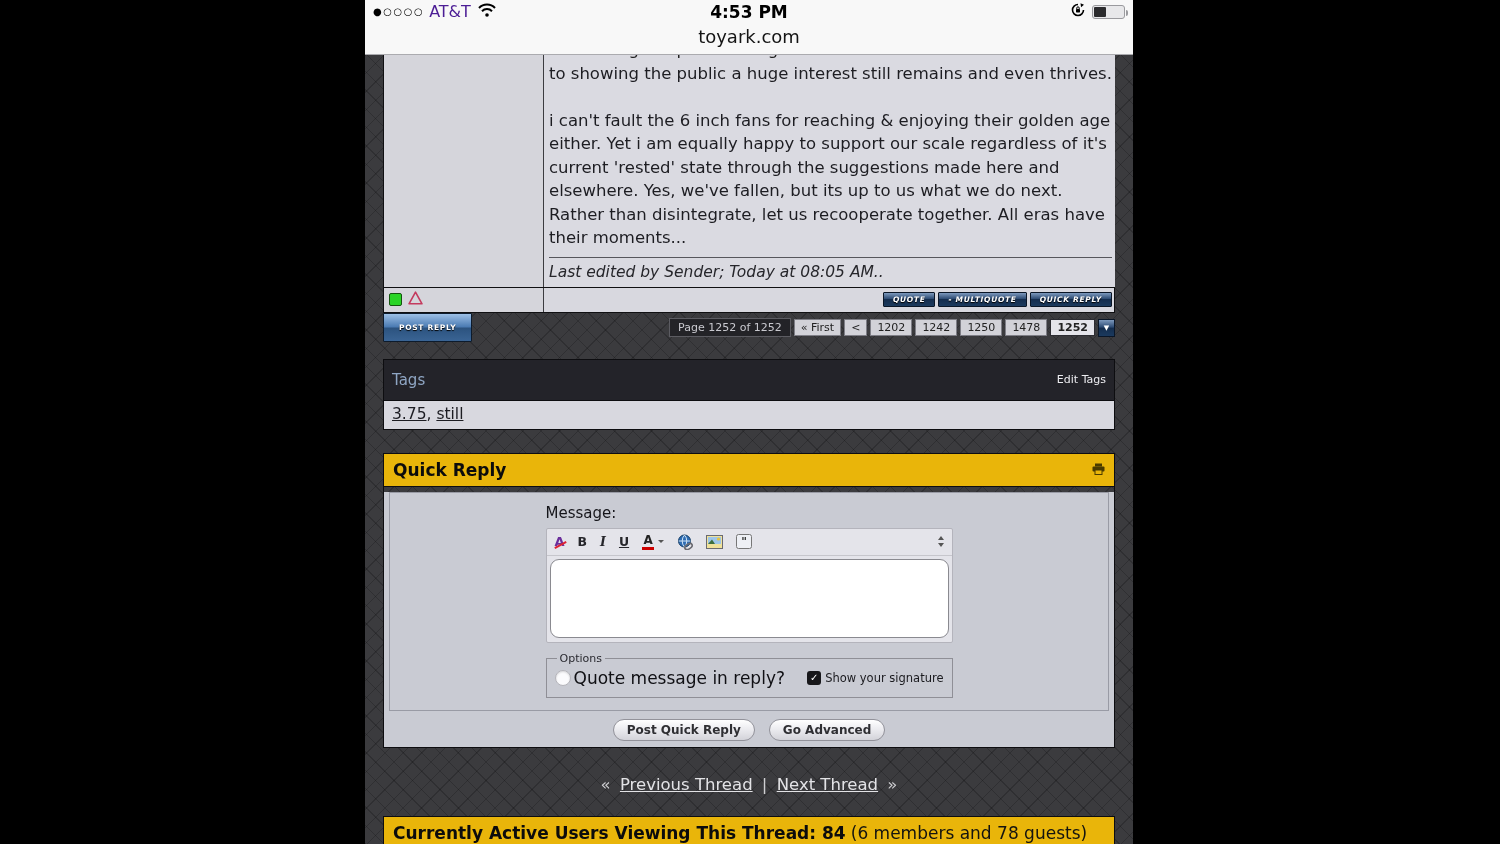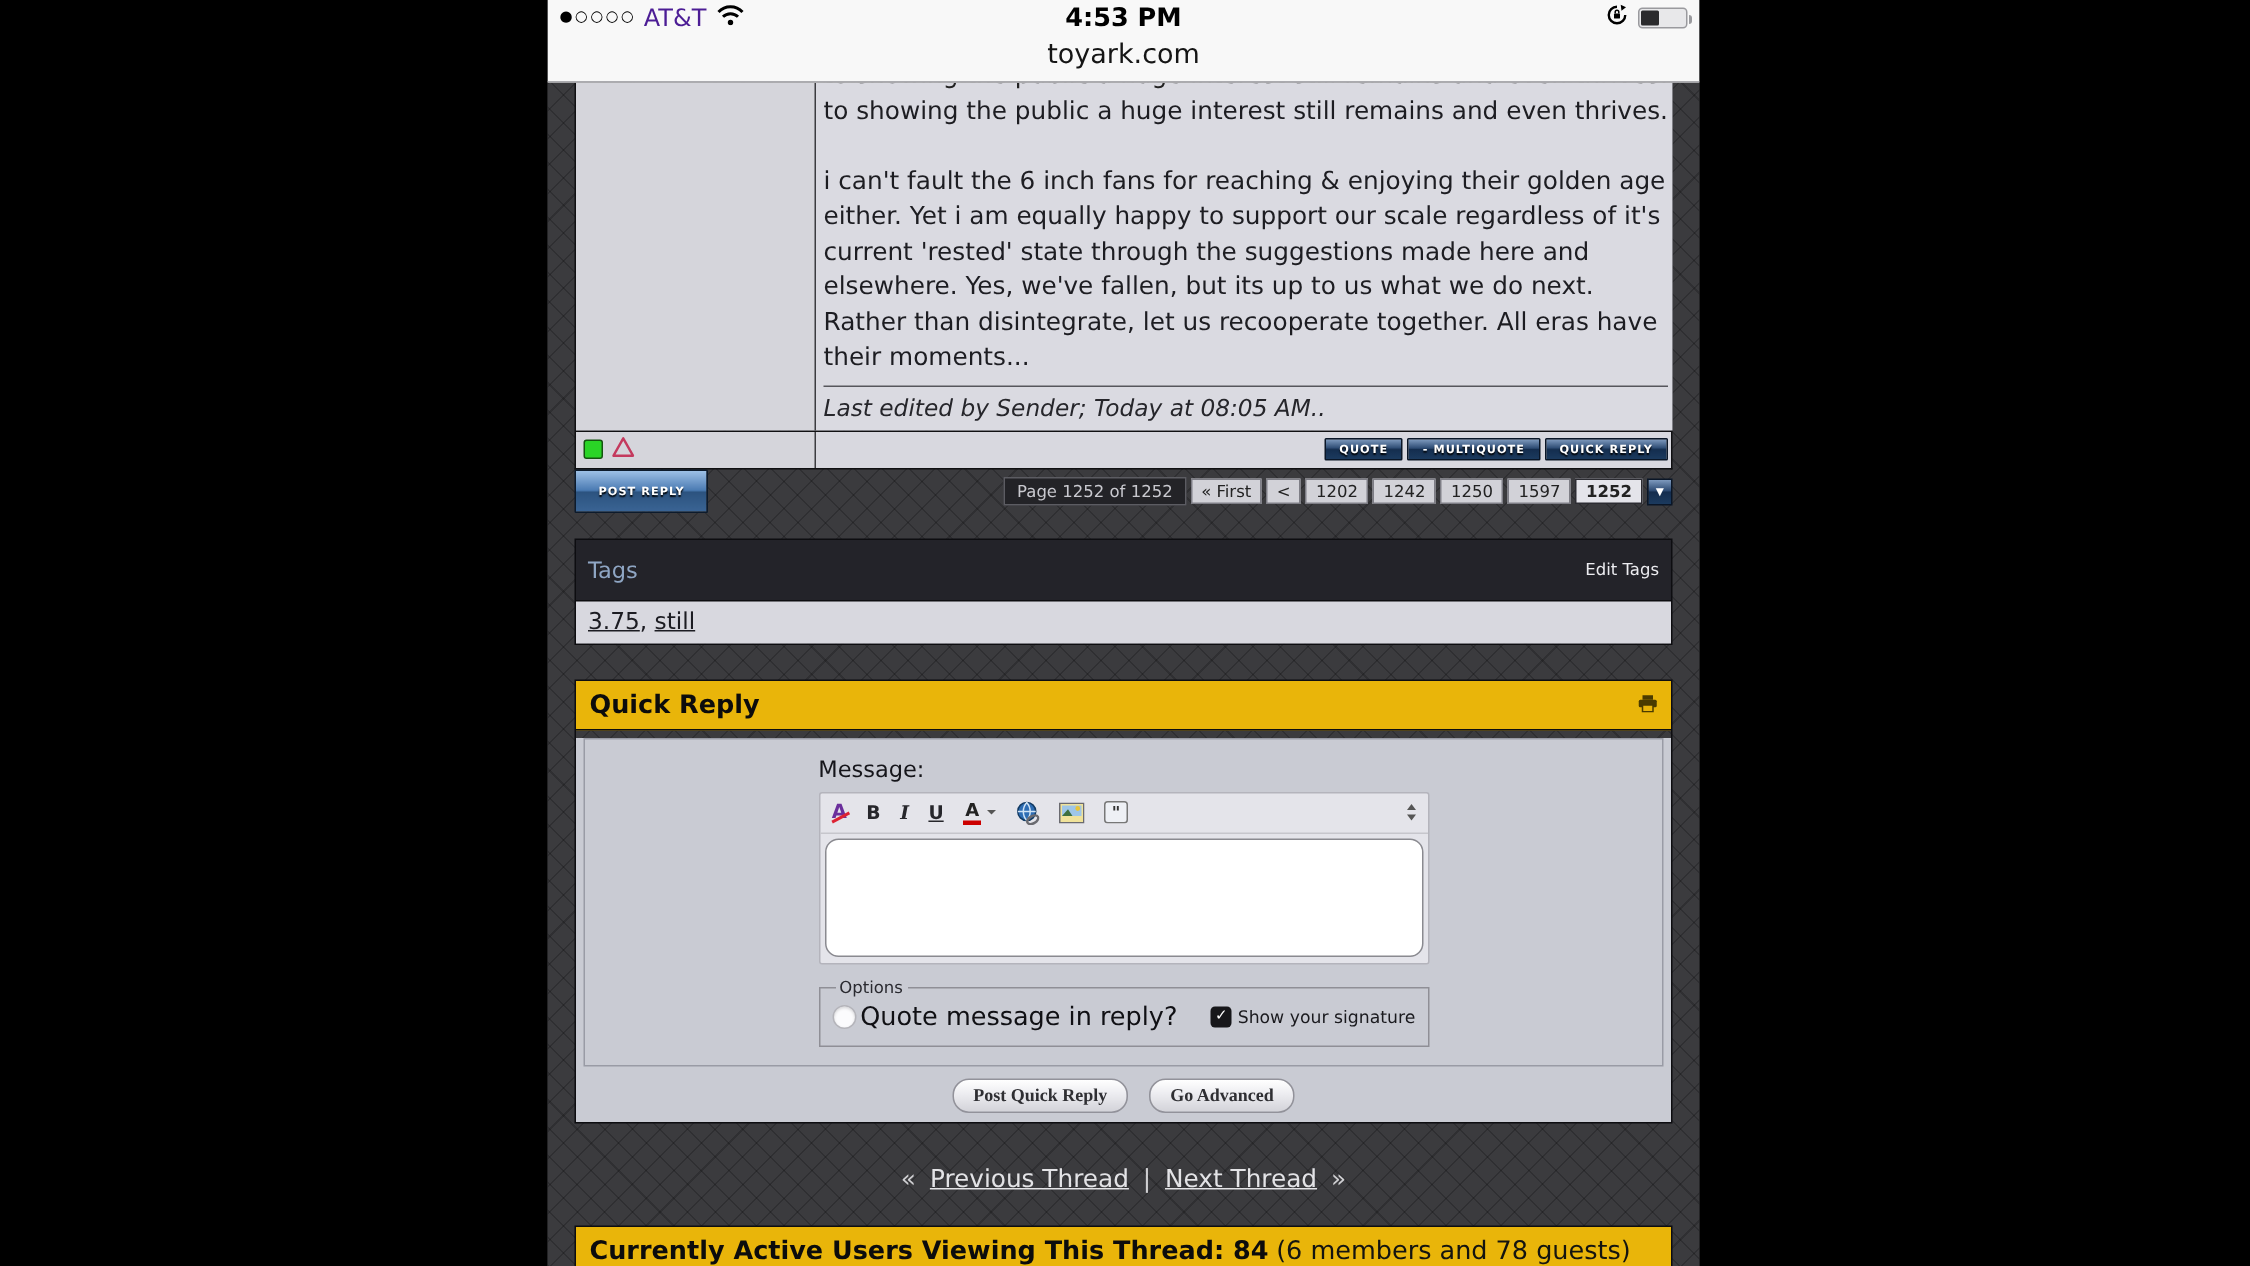--- a/index.html
+++ b/index.html
@@ -28,21 +28,21 @@
       repeating-linear-gradient(45deg, rgba(0,0,0,.20) 0 1px, transparent 1px 13px),
       repeating-linear-gradient(135deg, rgba(0,0,0,.20) 0 1px, transparent 1px 13px),
       #3b3b3e; }
   .col { margin:0 18px; width:732px; }
 
   
   .post-table { border-left:1px solid #101012; border-right:1px solid #101012; border-bottom:1px solid #101012; }
   .prow { display:flex; }
   .cell-user { width:160px; background:#d5d5db; border-right:1px solid #3c3c40; flex:none; }
   .cell-body { flex:1; background:#dadae1; padding:0 3px 0 5px; }
-  .prow.foot { border-top:1px solid #101012; height:25px; }
+  .prow.foot { border-top:1px solid #101012; height:25px;font-style:italic; }
   .prow.foot .cell-user { display:flex; align-items:center; gap:6px; padding-left:5px; }
   .prow.foot .cell-body { display:flex; align-items:center; justify-content:flex-end; gap:3px; padding-right:2px; background:#d8d8df; }
   .clip-strip { height:7px; overflow:hidden; }
   .clip-strip span { display:inline-block; font-size:16.5px; line-height:23.5px; color:#222; transform:translateY(-17px); white-space:nowrap; }
   .post-text p { font-size:16.5px; line-height:23.5px; color:#1d1d22; }
   .post-text .p1 { margin-bottom:23px; }
   .post-hr { border:none; border-top:1px solid #56565c; margin:7px 0 5px; }
   .last-edited { font-style:italic; font-size:15.5px; color:#26262b; padding-bottom:6px; }
   .status-dot { width:13px; height:13px; background:#2ad426; border:1px solid #14540f; border-radius:2px; }
 
@@ -99,21 +99,21 @@
   fieldset.opts { border:1px solid #8f8f96; margin-top:9px; padding:3px 8px 9px; }
   fieldset.opts legend { font-size:11px; color:#2a2a30; padding:0 3px; margin-left:2px; }
   .opts-row { display:flex; align-items:center; justify-content:space-between; }
   .opt-left { display:flex; align-items:center; gap:3px; }
   .cb-round { width:16px; height:16px; border-radius:50%; background:#fbfbfd; border:1px solid #b4b4ba; box-shadow:inset 0 1px 2px rgba(0,0,0,.15); cursor:pointer; }
   .quote-label { font-size:17px; color:#101014; }
   .opt-right { display:flex; align-items:center; gap:4px; }
   .cb-checked { width:14px; height:14px; border-radius:3px; background:#17171a; color:#fff; font-size:10px; font-weight:700;
     display:flex; align-items:center; justify-content:center; cursor:pointer; }
   .sig-label { font-size:11.5px; color:#1a1a1e; }
-  .qr-btns { display:flex; justify-content:center; gap:14px; margin-top:8px;font-family:Liberation Serif, serif; }
+  .qr-btns { display:flex; justify-content:center; gap:14px; margin-top:8px; }
   .pill { font-size:12px; font-weight:700; color:#2f2f33; padding:3px 13px; border-radius:11px; cursor:pointer;
     background:linear-gradient(#ffffff,#ececf0 45%,#d3d3d9); border:1px solid #92929a; }
 
   
   .thread-nav { margin-top:27px; text-align:center; font-size:16.5px; color:#cfcfd2; }
   .thread-nav .tlnk { color:#e3e3e6; text-decoration:underline; cursor:pointer; }
   .thread-nav .arr { color:#cfcfd2; padding:0 4px; }
 
   
   .users-box { margin-top:22px; border:1px solid #0d0d10; }
@@ -195,21 +195,21 @@
 
         <div class="bar-row">
           <span class="vb-btn post-reply-btn">POST REPLY</span>
           <div class="pager">
             <span class="page-label">Page 1252 of 1252</span>
             <span class="pg">« First</span>
             <span class="pg">&lt;</span>
             <span class="pg">1202</span>
             <span class="pg">1242</span>
             <span class="pg">1250</span>
-            <span class="pg">1597</span>
+            <span class="pg">1478</span>
             <span class="pg cur">1252</span>
             <span class="pg-dd">
                 <span>▼</span>
               </span>
           </div>
         </div>
 
         <div class="darkbox">
           <div class="head">
             <span class="tags-title">Tags</span>

